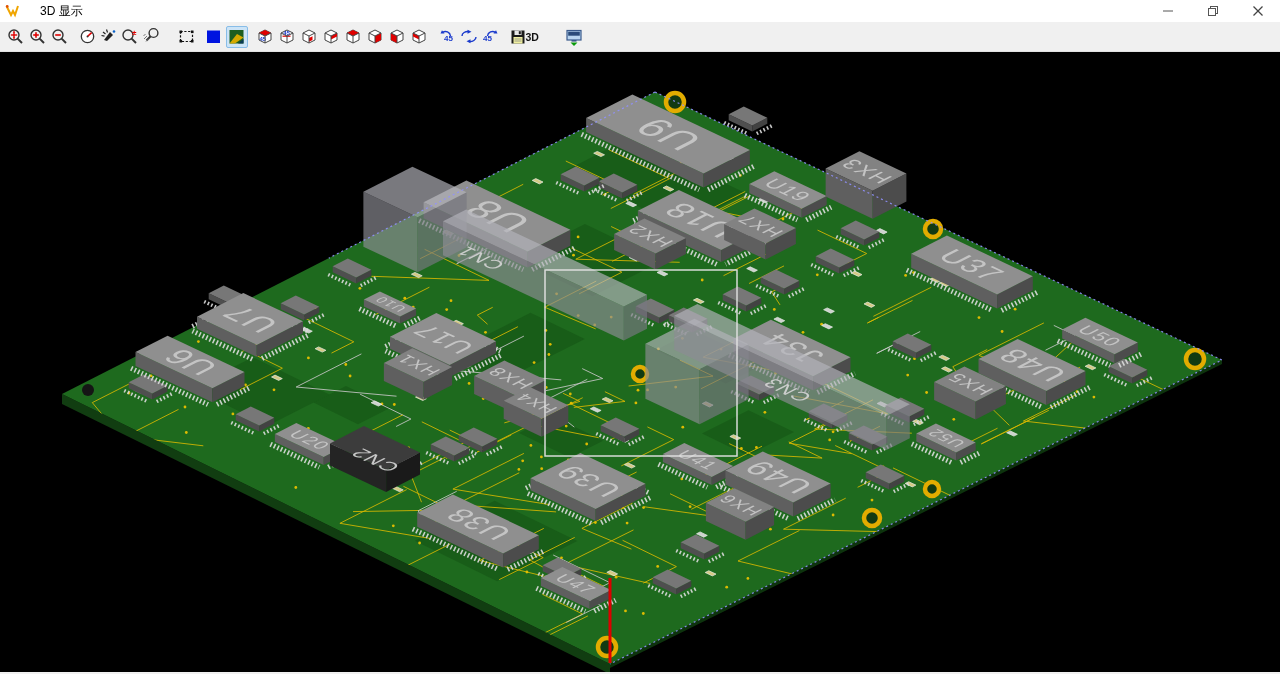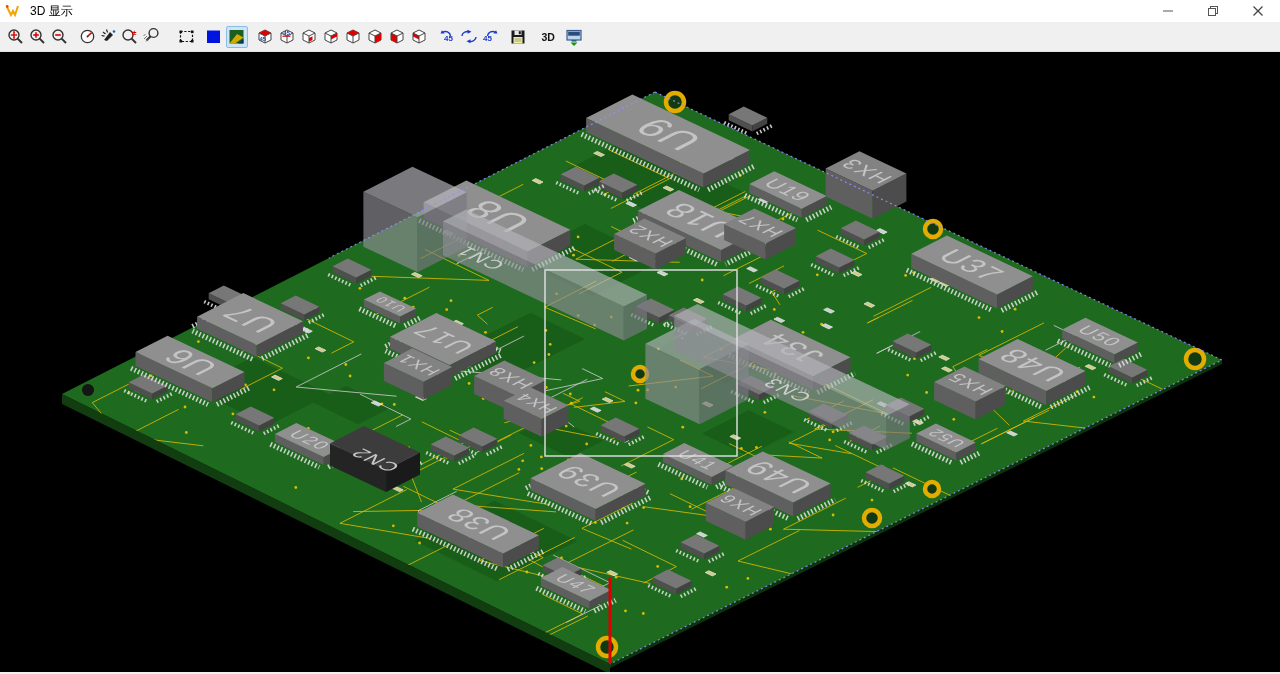--- a/index.html
+++ b/index.html
@@ -1,21 +1,21 @@
 <!DOCTYPE html>
 <html><head>
 <meta charset="utf-8">
 <style>
   html,body{margin:0;padding:0;width:1280px;height:674px;overflow:hidden;
     font-family:"Liberation Sans",sans-serif;background:#f0f0f0;}
   .window{width:1280px;height:674px;display:flex;flex-direction:column;background:#f0f0f0;}
   .titlebar{height:22px;background:#ffffff;display:flex;align-items:center;position:relative;
     border-bottom:1px solid #f0f0f0;flex:0 0 auto;}
   .app-icon{width:16px;height:16px;margin-left:4px;display:inline-block;}
-  .title-text{font-size:12px;color:#000;margin-left:10px;}
+  .title-text{font-size:12px;color:#000;margin-left:20px;}
   .win-controls{position:absolute;right:0;top:0;height:22px;display:flex;}
   .win-btn{width:45px;height:22px;display:flex;align-items:center;justify-content:center;
     background:transparent;border:none;padding:0;}
   .toolbar{height:28px;background:#f0f0f0;position:relative;flex:0 0 auto;
     border-bottom:1px solid #e2e2e2;}
   .tbtn{position:absolute;top:3px;width:22px;height:22px;display:flex;align-items:center;
     justify-content:center;border:1px solid transparent;border-radius:2px;box-sizing:border-box;}
   .tbtn.active{background:#cce4f7;border-color:#88bde8;}
   .viewport{height:620px;background:#000;position:relative;flex:0 0 auto;}
   .bottomstrip{height:4px;background:#f0f0f0;flex:0 0 auto;}
@@ -224,21 +224,21 @@
       <div class="tbtn" style="left: 507px;">
         <svg width="20" height="20" viewBox="0 0 20 20">
           <rect x="3.5" y="3.5" width="13" height="13" fill="#1a1a1a"></rect>
        <rect x="6.5" y="3.5" width="7" height="4.5" fill="#e8e8e8"></rect>
        <rect x="10.8" y="4.2" width="2" height="3" fill="#1a1a1a"></rect>
        <rect x="5.5" y="10" width="9" height="6.5" fill="#f0f0a0"></rect>
        <line x1="6.5" y1="12" x2="13.5" y2="12" stroke="#888" stroke-width="0.8"></line>
        <line x1="6.5" y1="14" x2="13.5" y2="14" stroke="#888" stroke-width="0.8"></line>
         </svg>
       </div>
-      <div class="tbtn" style="left: 538px;">
+      <div class="tbtn" style="left: 522px;">
         <svg width="20" height="20" viewBox="0 0 20 20">
           <text x="2.5" y="14" font-size="10.5" font-family="Liberation Serif,serif" font-weight="bold" fill="#111">3D</text>
         </svg>
       </div>
       <div class="tbtn" style="left: 563px;">
         <svg width="20" height="20" viewBox="0 0 20 20">
           <rect x="3" y="3.5" width="14" height="9.5" fill="#b8d4f0" stroke="#3a5a8c" stroke-width="1.2"></rect>
        <rect x="4.2" y="4.7" width="11.6" height="4" fill="#2a4a7a"></rect>
        <rect x="7.5" y="13" width="5" height="1.6" fill="#3a5a8c"></rect>
        <polygon points="6.5,15.5 13.5,15.5 10,19" fill="#0a9a0a"></polygon>

